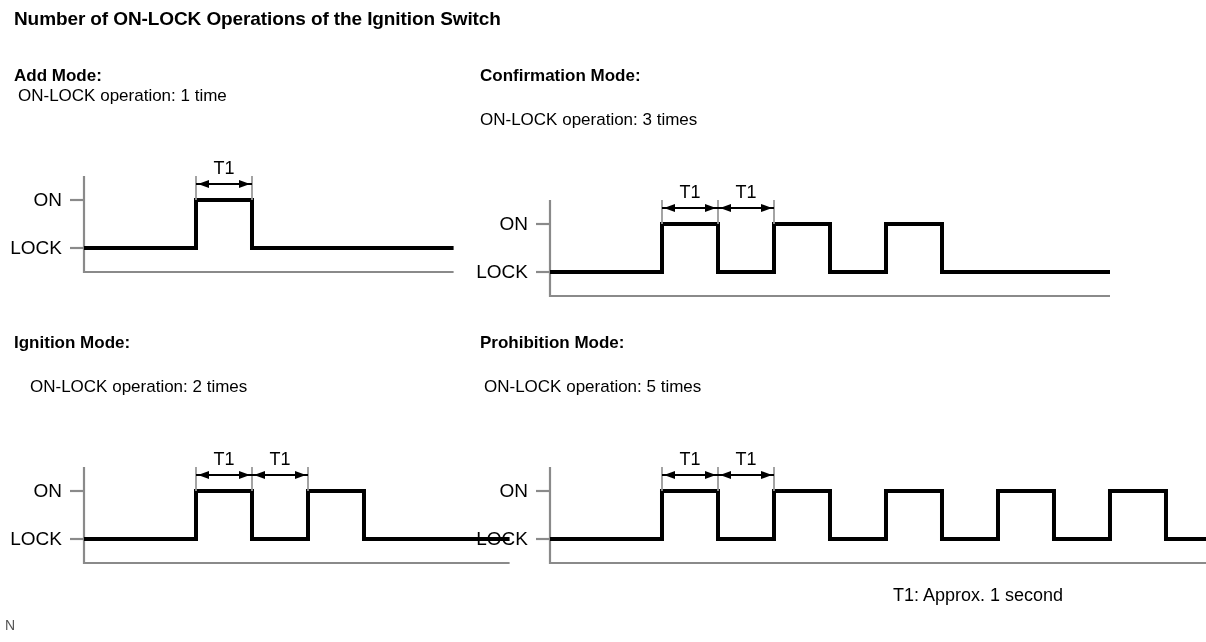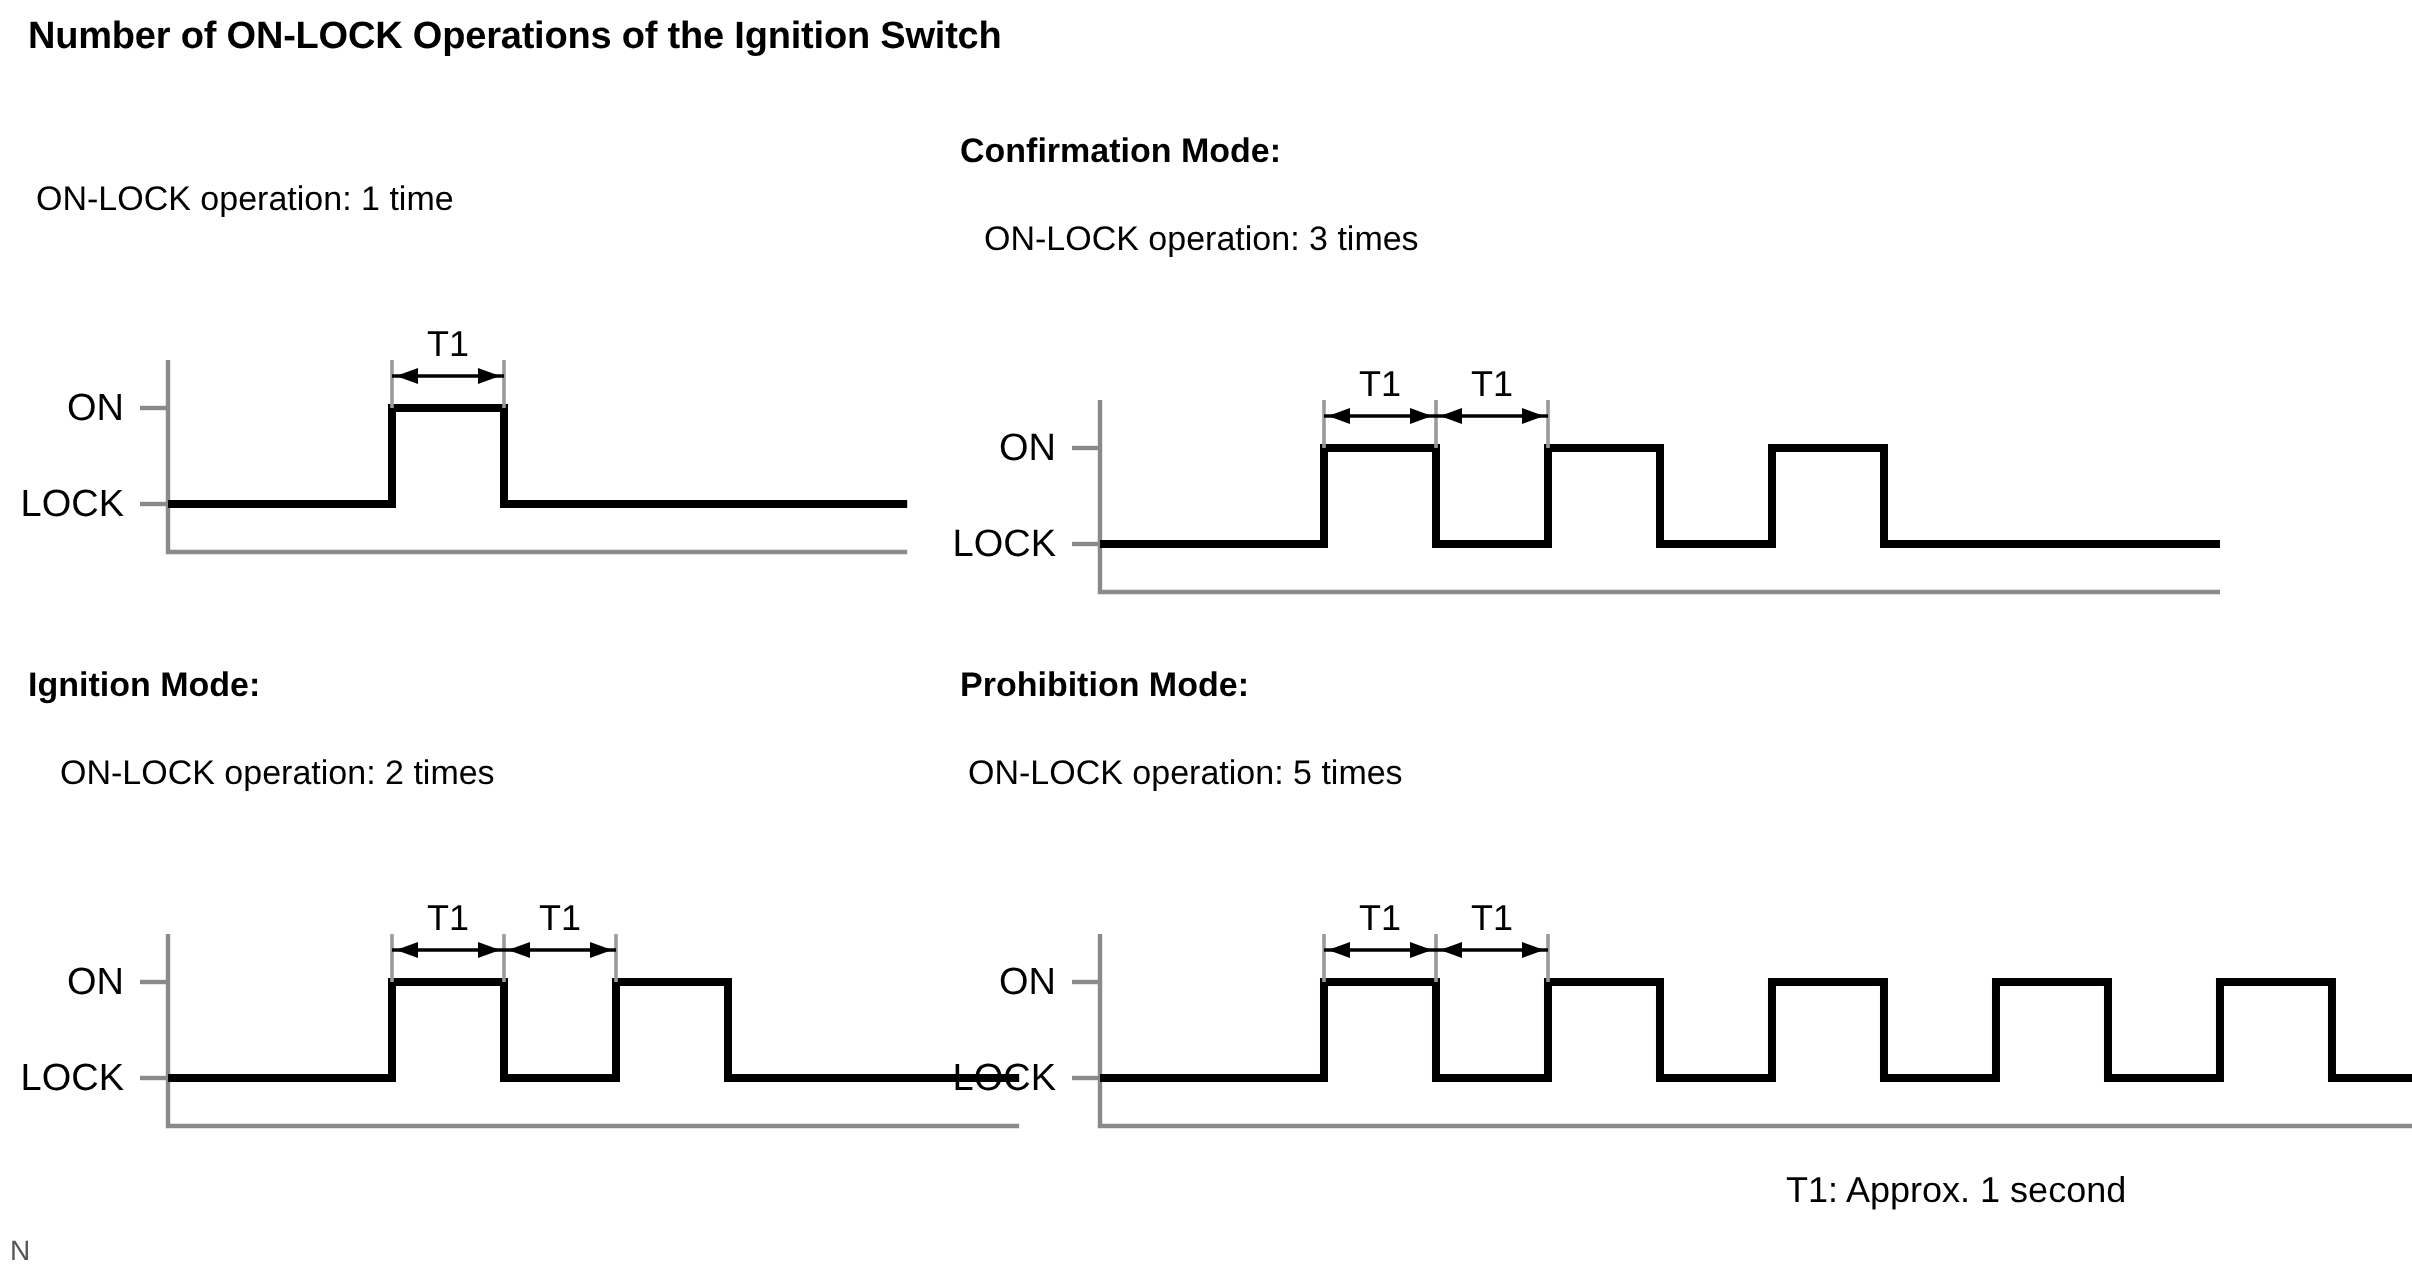--- a/index.html
+++ b/index.html
@@ -41,41 +41,42 @@
     font-size:14px;color:#555;
   }
 </style>
 </head>
 <body>
 
 <div id="page-title">Number of ON-LOCK Operations of the Ignition Switch</div>
 
 <div id="panels-root">
     <div class="panel" style="left: 14px; top: 66px;">
-      <div class="panel-subtitle" style="margin-top: 24px; margin-left: 4px;">ON-LOCK operation: 1 time</div>
+      <div class="panel-heading">Add Mode:</div>
+      <div class="panel-subtitle" style="margin-left: 4px;">ON-LOCK operation: 1 time</div>
       <div class="wave-wrap" style="margin-top: 56px; margin-left: 18px;">
         <svg width="437.6" height="120" viewBox="0 0 437.6 120">
           <path class="axis" d="M 52 14 L 52 110 L 421.6 110"></path>
           <line class="tick" x1="38" y1="38" x2="52" y2="38"></line>
           <line class="tick" x1="38" y1="86" x2="52" y2="86"></line>
           <text class="lvl-label" x="30" y="39">ON</text>
           <text class="lvl-label" x="30" y="87">LOCK</text>
           <path class="sig" d="M 52 86 L 164 86 L 164 38 L 220 38 L 220 86 L 276 86 L 276 86 L 421.6 86"></path>
           <line class="extline" x1="164" y1="14" x2="164" y2="38"></line>
           <line class="extline" x1="220" y1="14" x2="220" y2="38"></line>
           <line class="dimline" x1="164" y1="22" x2="220" y2="22"></line>
           <path fill="#000" d="M 166 22 l 11 -4 l 0 8 z"></path>
           <path fill="#000" d="M 218 22 l -11 -4 l 0 8 z"></path>
           <text class="t1-label" x="192" y="12">T1</text>
         </svg>
       </div>
     </div>
     <div class="panel" style="left: 480px; top: 66px;">
       <div class="panel-heading">Confirmation Mode:</div>
-      <div class="panel-subtitle" style="margin-top: 24px; margin-left: 12px;">ON-LOCK operation: 3 times</div>
+      <div class="panel-subtitle" style="margin-top: 24px; margin-left: 0;">ON-LOCK operation: 3 times</div>
       <div class="wave-wrap" style="margin-top: 56px; margin-left: 18px;">
         <svg width="628" height="120" viewBox="0 0 628 120">
           <path class="axis" d="M 52 14 L 52 110 L 612 110"></path>
           <line class="tick" x1="38" y1="38" x2="52" y2="38"></line>
           <line class="tick" x1="38" y1="86" x2="52" y2="86"></line>
           <text class="lvl-label" x="30" y="39">ON</text>
           <text class="lvl-label" x="30" y="87">LOCK</text>
           <path class="sig" d="M 52 86 L 164 86 L 164 38 L 220 38 L 220 86 L 276 86 L 276 38 L 332 38 L 332 86 L 388 86 L 388 38 L 444 38 L 444 86 L 500 86 L 500 86 L 612 86"></path>
           <line class="extline" x1="164" y1="14" x2="164" y2="38"></line>
           <line class="extline" x1="220" y1="14" x2="220" y2="38"></line>

